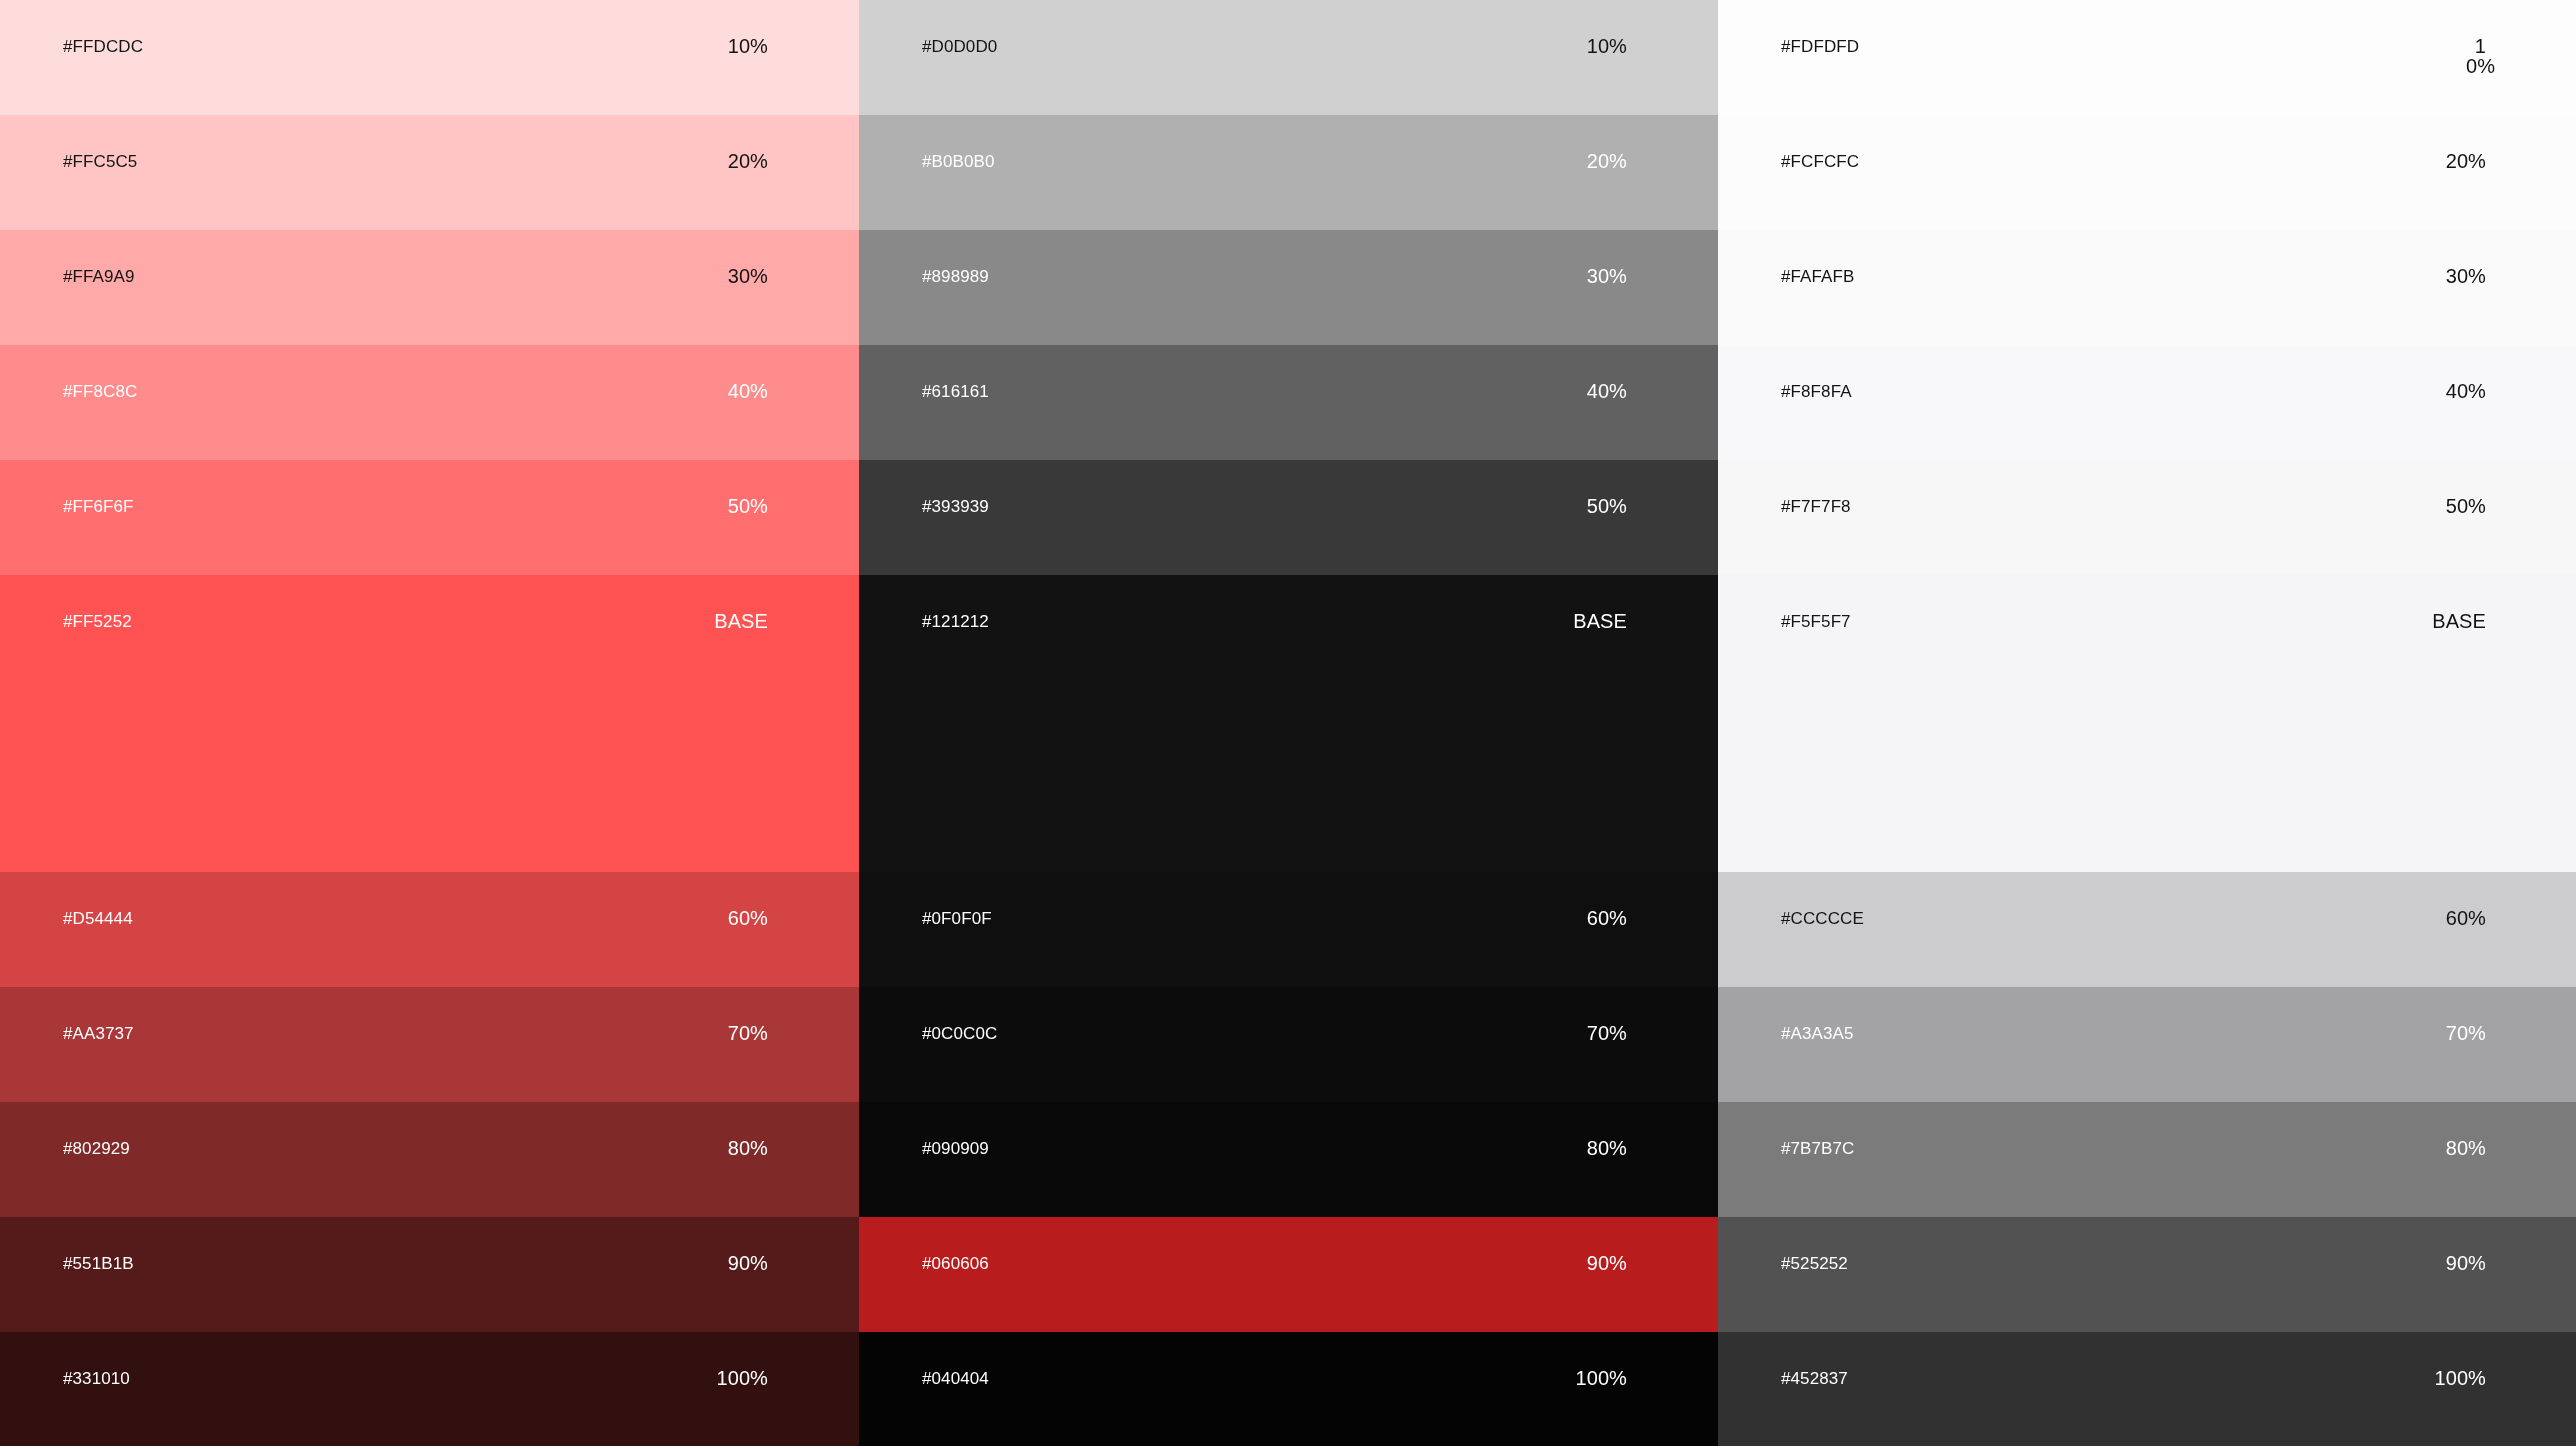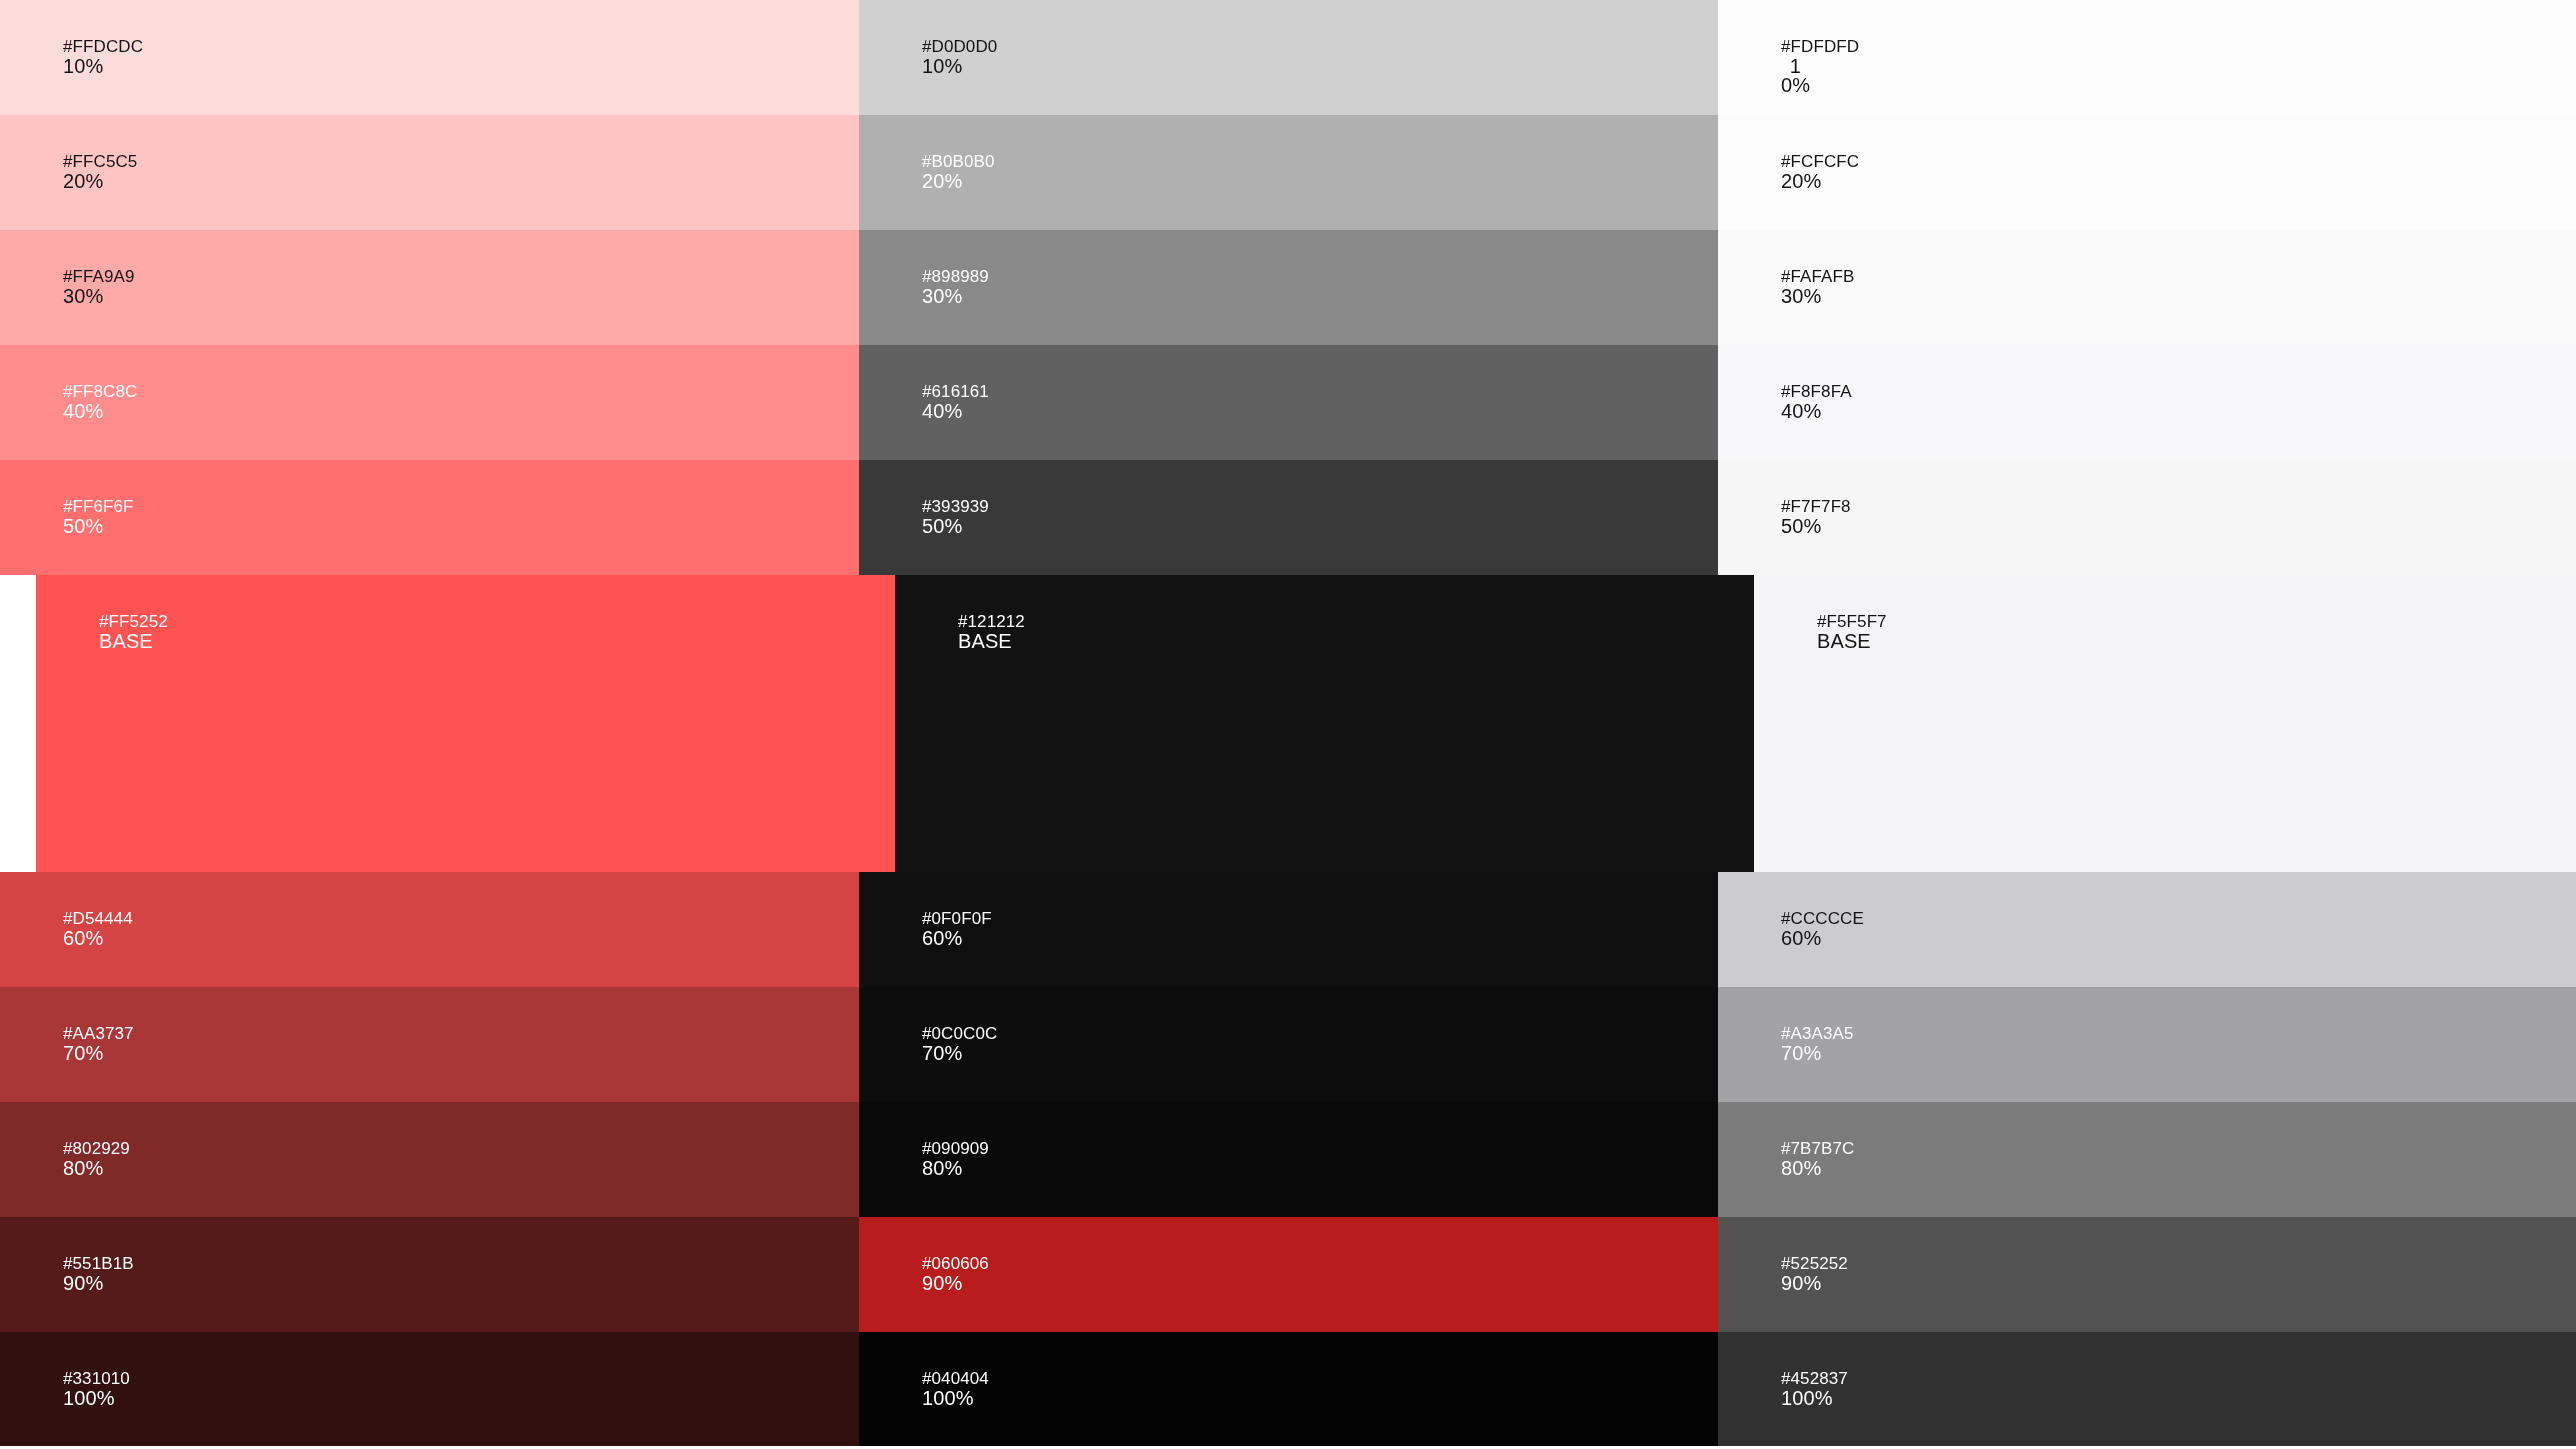--- a/index.html
+++ b/index.html
@@ -30,31 +30,31 @@
 
   .swatch {
     position: relative;
     width: 859px;
     box-sizing: border-box;
     flex: 0 0 auto;
     display: block;
   }
 
   .swatch.step { height: 115px; }
-  .swatch.base { height: 297px; margin-left: 36px; }
+  .swatch.base { height: 297px; }
   .swatch.last { height: 114px; }
 
   .swatch-inner {
     position: absolute;
     left: 63px;
     right: 91px;
     top: 37px;
     height: 32px;
     display: flex;
-    flex-direction: column;
+    flex-direction: row;
     align-items: flex-start;
     justify-content: space-between;
   }
 
   .swatch-hex {
     font-size: 17px;
     line-height: 19.5px;
     letter-spacing: 0.1px;
     white-space: nowrap;
     text-align: left;

